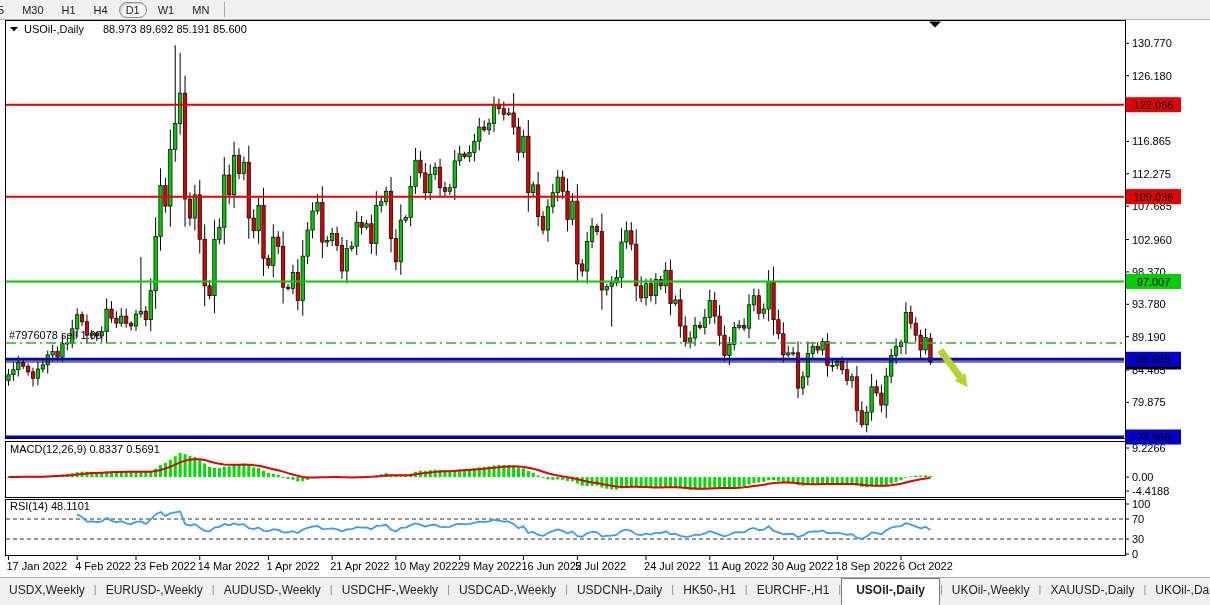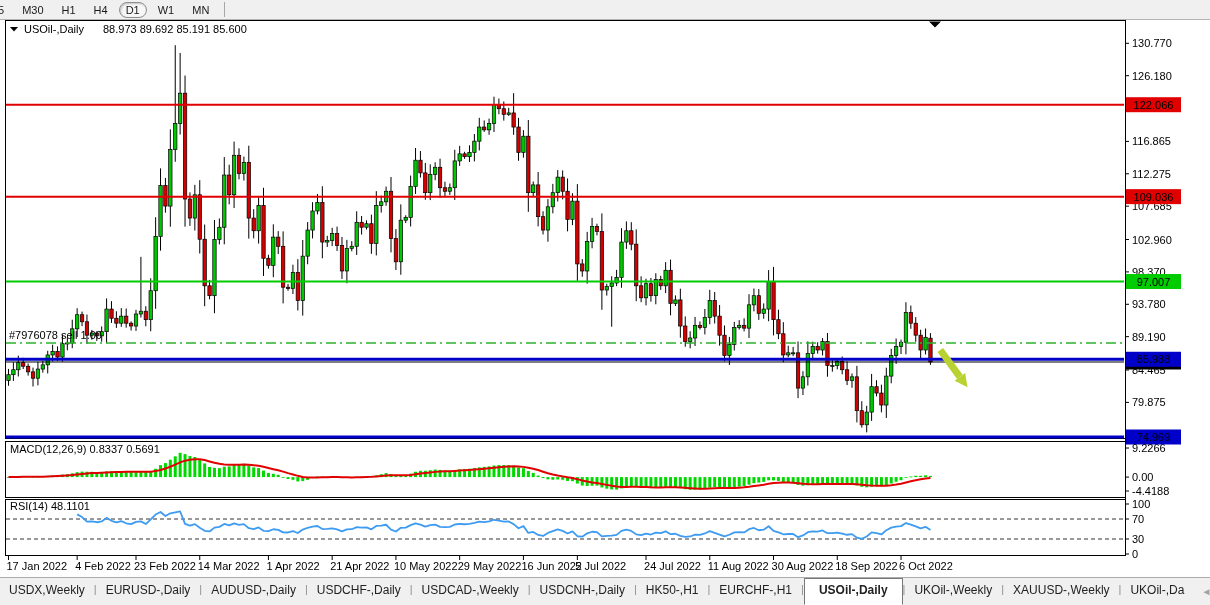--- a/index.html
+++ b/index.html
@@ -737,38 +737,38 @@
       <line x1="837.276" y1="556" x2="837.276" y2="560" stroke="#000" stroke-width="1"></line>
       <text x="835.276" y="570">18 Sep 2022</text>
       <line x1="901.028" y1="556" x2="901.028" y2="560" stroke="#000" stroke-width="1"></line>
       <text x="899.028" y="570">6 Oct 2022</text>
     </g>
 </svg>
 
 <div class="tabbar" id="tabbar">
     <span class="tab">USDX,Weekly</span>
     <span class="sep">|</span>
-    <span class="tab">EURUSD-,Daily</span>
-    <span class="sep">|</span>
-    <span class="tab">AUDUSD-,Daily</span>
-    <span class="sep">|</span>
-    <span class="tab">USDCHF-,Daily</span>
+    <span class="tab">EURUSD-,Weekly</span>
+    <span class="sep">|</span>
+    <span class="tab">AUDUSD-,Weekly</span>
+    <span class="sep">|</span>
+    <span class="tab">USDCHF-,Weekly</span>
     <span class="sep">|</span>
     <span class="tab">USDCAD-,Weekly</span>
     <span class="sep">|</span>
     <span class="tab">USDCNH-,Daily</span>
     <span class="sep">|</span>
     <span class="tab">HK50-,H1</span>
     <span class="sep">|</span>
     <span class="tab">EURCHF-,H1</span>
     <span class="sep">|</span>
     <span class="tab active">USOil-,Daily</span>
     <span class="sep">|</span>
     <span class="tab">UKOil-,Weekly</span>
     <span class="sep">|</span>
-    <span class="tab">XAUUSD-,Weekly</span>
+    <span class="tab">XAUUSD-,Daily</span>
     <span class="sep">|</span>
     <span class="tab">UKOil-,Da</span>
     <div class="scrollers">
       <span class="scroll-left">◄</span>
       <span class="scroll-right">►</span>
     </div>
   </div>
 
 </body></html>

